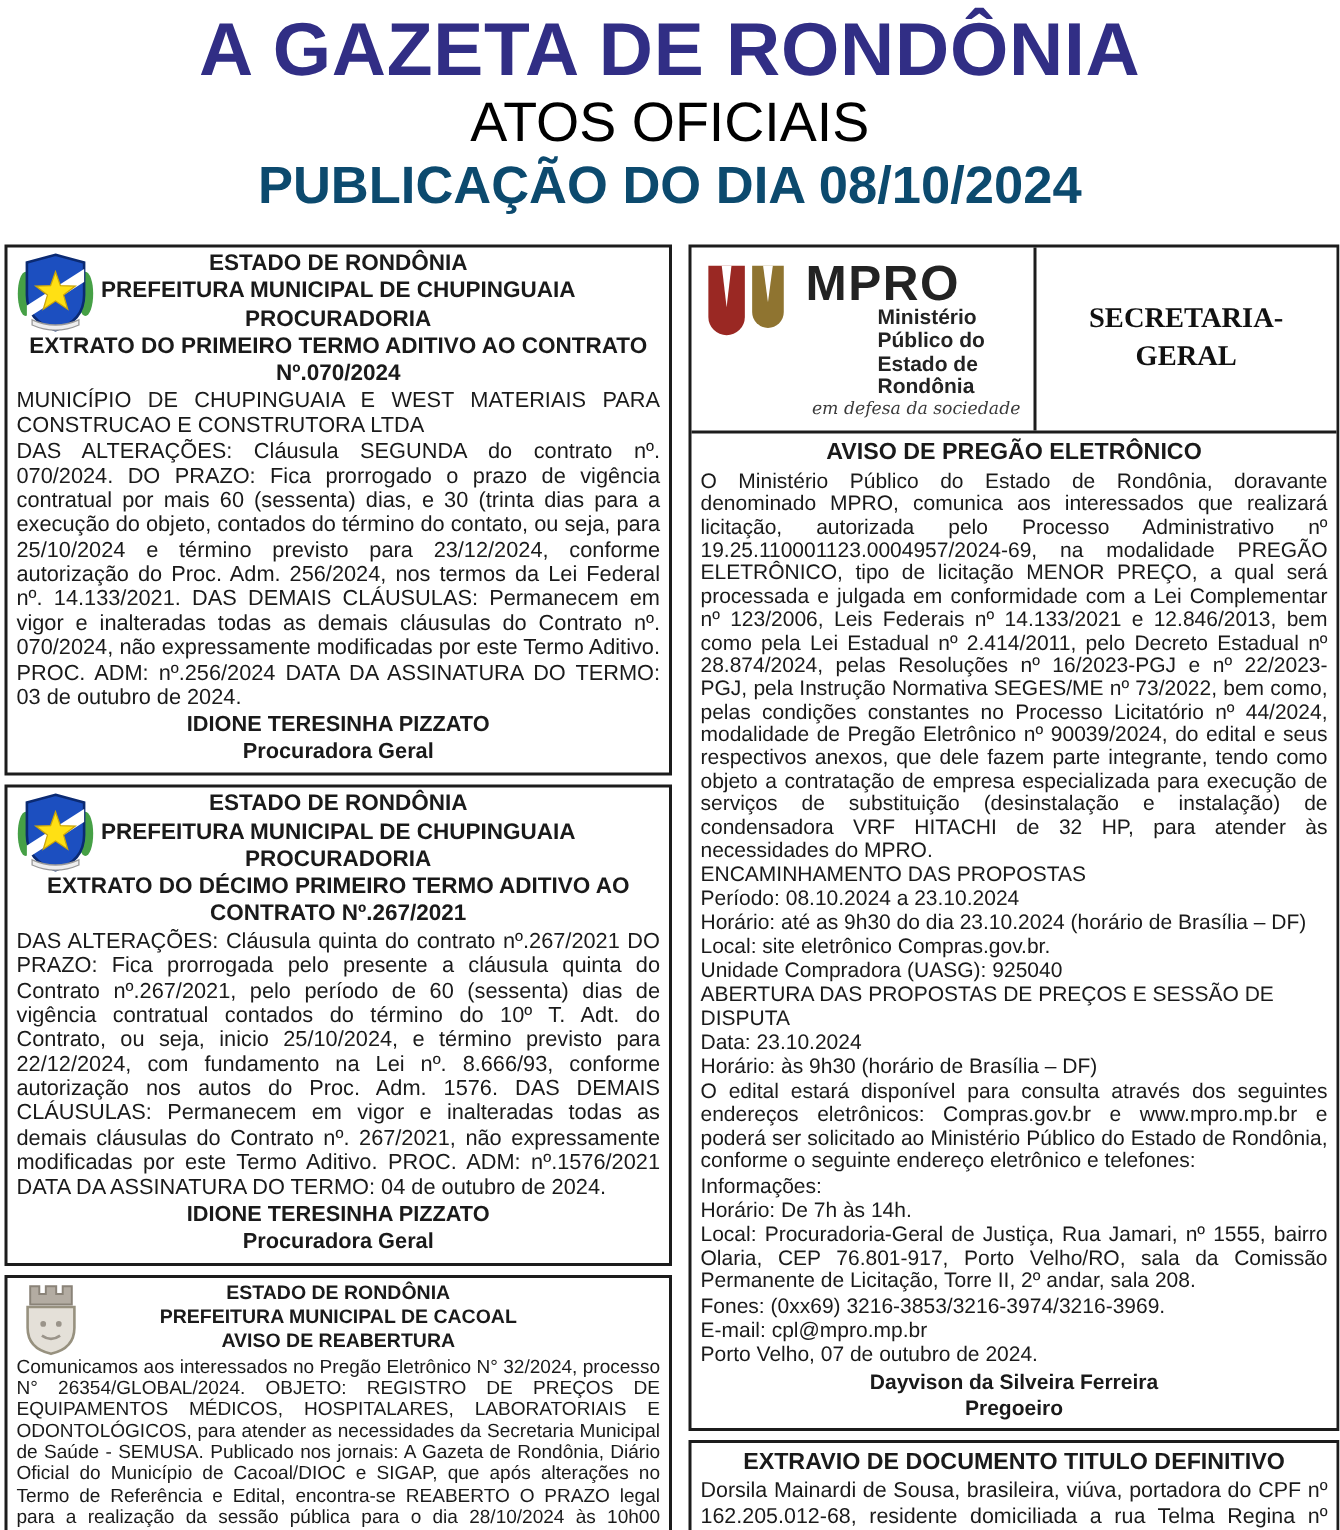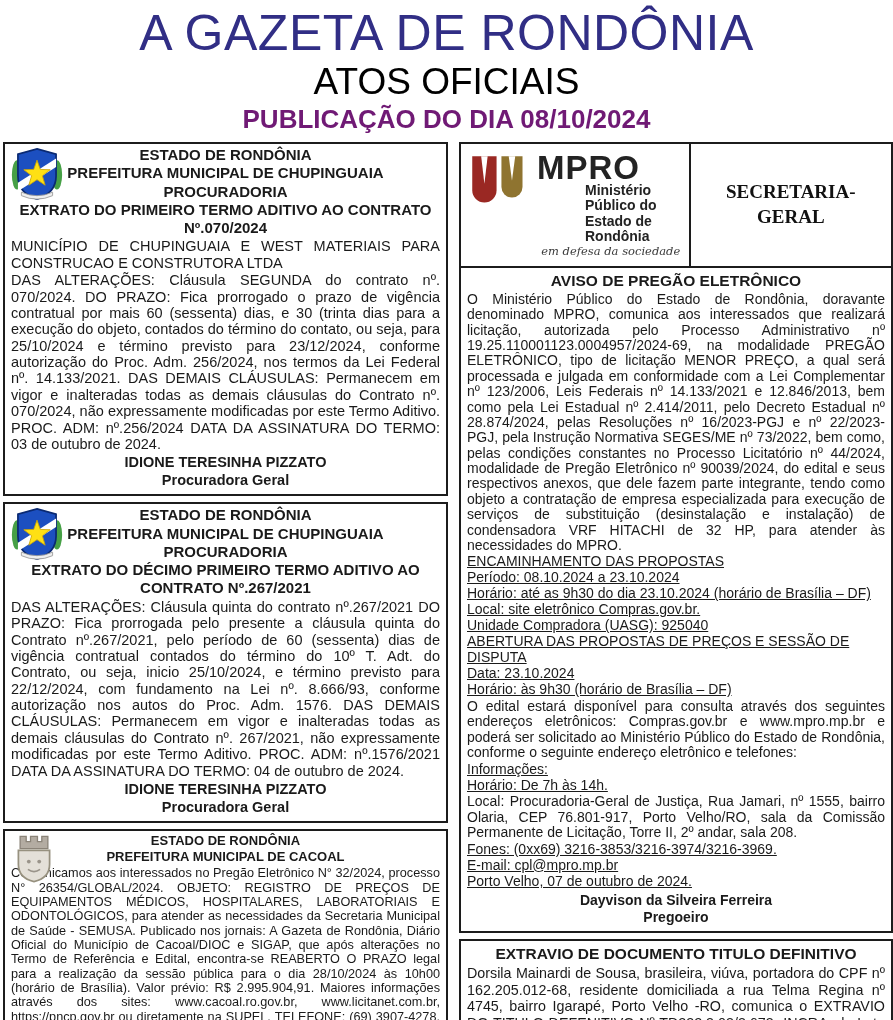--- a/index.html
+++ b/index.html
@@ -3,28 +3,28 @@
 <meta charset="utf-8">
 <style>
   html,body{margin:0;padding:0;}
   body{
     width:893px;height:1020px;overflow:hidden;background:#fff;
     font-family:"Liberation Sans",sans-serif;color:#1a1a1a;
   }
   
   .masthead{text-align:center;padding-top:6px;}
   .masthead-title{
-    font-size:50px;font-weight:normal;letter-spacing:0.5px;
+    font-size:50px;font-weight:bold;letter-spacing:0.5px;
     color:#312e85;line-height:1.02;margin:2px 0 4px;
   }
   .masthead-section{
     font-size:37px;font-weight:normal;color:#000000;line-height:1.0;margin:2px 0 6px;
   }
   .masthead-date{
-    font-size:26px;font-weight:bold;color:#701a75;line-height:1.0;margin:0 0 10px;
+    font-size:35px;font-weight:bold;color:#0c4a6e;line-height:1.0;margin:0 0 22px;
   }
   
   .columns{display:flex;gap:11px;padding:0 3px;align-items:flex-start;}
   .col-left{width:445px;flex:none;}
   .col-right{width:434px;flex:none;}
   .notice-box{
     border:2px solid #1c1c1c;margin-bottom:6px;background:#fff;
     padding:2px 6px 4px;
   }
   
@@ -48,21 +48,21 @@
   .mpro-acronym{font-size:33px;font-weight:bold;letter-spacing:1px;line-height:0.95;color:#232323;}
   .mpro-org{font-size:14px;font-weight:bold;line-height:1.08;color:#232323;margin-left:48px;}
   .mpro-motto{font-size:11.5px;font-style:italic;font-family:"DejaVu Serif",serif;color:#3a3a3a;align-self:center;}
   .mpro-dept{
     flex:1;display:flex;flex-direction:column;justify-content:center;text-align:center;
     font-family:"Liberation Serif",serif;font-weight:bold;font-size:19px;line-height:1.3;
     padding:4px;color:#111;border-radius:12px;
   }
   .mpro-body{padding:2px 6px 5px;}
   .notice-title{text-align:center;font-weight:bold;font-size:15.5px;margin:2px 0;}
-  .plain-lines div{font-size:14px;line-height:1.14;text-decoration:underline;}
+  .plain-lines div{font-size:14px;line-height:1.14;}
   .mpro-body .body-par{font-size:14px;line-height:1.1;}
   .mpro-body .signature{font-size:14px;}
   
   .extravio .body-par{font-size:14.3px;line-height:1.16;}
 </style>
 </head>
 <body>
 
 <header class="masthead">
   <div class="masthead-title">A GAZETA DE RONDÔNIA</div>
@@ -136,20 +136,21 @@
             <path d="M10,4 h7 v6 h5 v-6 h8 v6 h5 v-6 h7 v14 H10 Z" fill="#b3aca2" stroke="#8a8378" stroke-width="1.5"></path>
             <path d="M8,20 h36 v16 q0,16 -18,20 q-18,-4 -18,-20 z" fill="#e4e0d8" stroke="#97917f" stroke-width="2"></path>
             <circle cx="20" cy="33" r="2.2" fill="#9a948a"></circle>
             <circle cx="32" cy="33" r="2.2" fill="#9a948a"></circle>
             <path d="M19,42 q7,5 14,0" stroke="#9a948a" stroke-width="2" fill="none"></path>
           </svg>
         </span>
         <div class="hlines">
             <div>ESTADO DE RONDÔNIA</div>
             <div>PREFEITURA MUNICIPAL DE CACOAL</div>
+            <div>AVISO DE REABERTURA</div>
           </div>
       </div>
       <p class="body-par">Comunicamos aos interessados no Pregão Eletrônico N° 32/2024, processo N° 26354/GLOBAL/2024. OBJETO: REGISTRO DE PREÇOS DE EQUIPAMENTOS MÉDICOS, HOSPITALARES, LABORATORIAIS E ODONTOLÓGICOS, para atender as necessidades da Secretaria Municipal de Saúde - SEMUSA. Publicado nos jornais: A Gazeta de Rondônia, Diário Oficial do Município de Cacoal/DIOC e SIGAP, que após alterações no Termo de Referência e Edital, encontra-se REABERTO O PRAZO legal para a realização da sessão pública para o dia 28/10/2024 às 10h00 (horário de Brasília). Valor prévio: R$ 2.995.904,91. Maiores informações através dos sites: www.cacoal.ro.gov.br, www.licitanet.com.br, https://pncp.gov.br ou diretamente na SUPEL. TELEFONE: (69) 3907-4278. Horário: 07h30 às 13h30. Cacoal – RO, 07 de outubro de 2024.</p>
 
     </article>
 
   </section>
 
   <section class="col-right">
 

